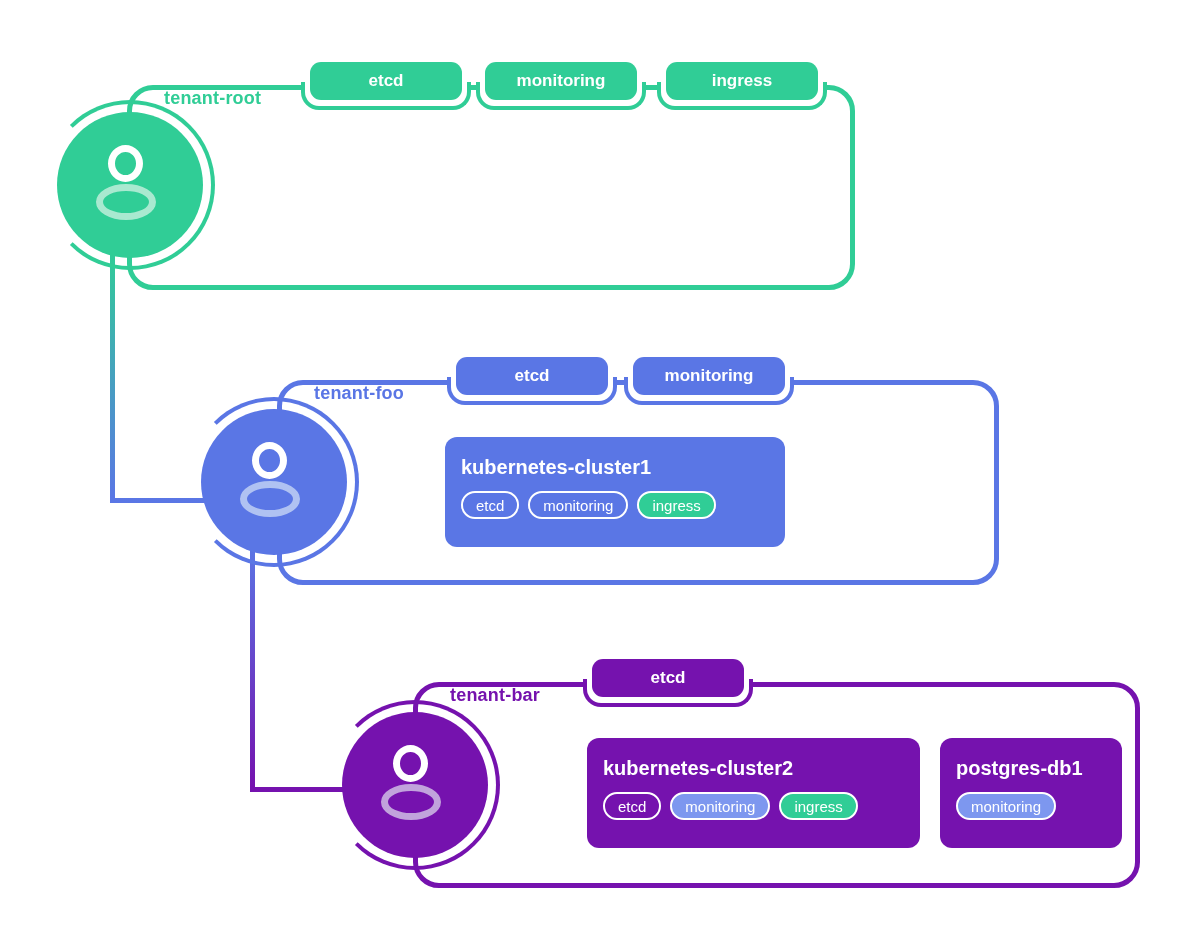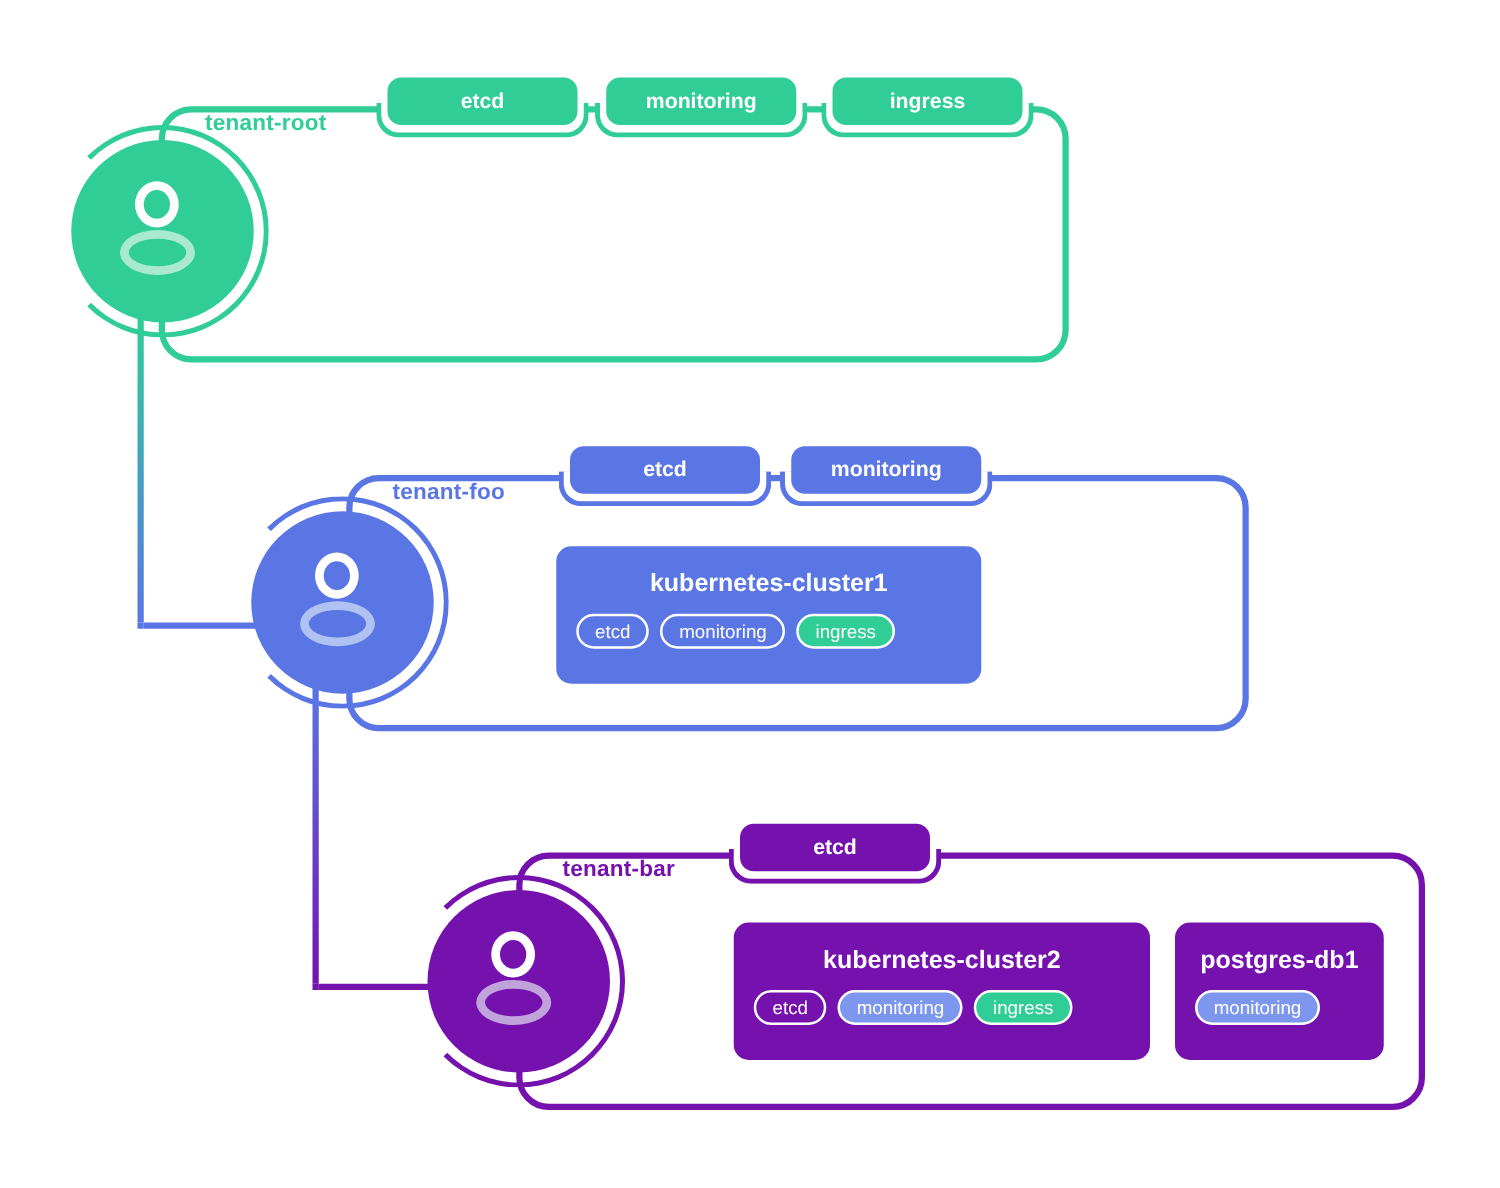--- a/index.html
+++ b/index.html
@@ -38,21 +38,21 @@
   .person-head{position:absolute;left:51px;top:33px;width:21px;height:23px;
     border:7px solid #fff;border-radius:50%;}
   .person-body{position:absolute;left:39px;top:72px;width:46px;height:22px;
     border:7px solid var(--tint);border-radius:50%;}
   
   .content{position:absolute;display:flex;gap:20px;}
   #t-foo .content{left:163px;top:52px;}
   #t-bar .content{left:169px;top:51px;}
   .card{box-sizing:border-box;height:110px;border-radius:12px;background:var(--c);
     color:#fff;padding:19px 16px 0 16px;}
-  .card-title{font-size:20px;font-weight:bold;white-space:nowrap;margin:0 0 12px 0;text-align:center;}
+  .card-title{font-size:20px;font-weight:bold;white-space:nowrap;margin:0 0 12px 0;}
   .mini-row{display:flex;gap:9px;}
   .mini{box-sizing:border-box;height:28px;line-height:23px;padding:1px 13px;
     border:2px solid #fff;border-radius:14px;font-size:15px;color:#fff;white-space:nowrap;}
   .mini.outline{background:transparent;}
   .mini.blue{background:var(--lightblue);}
   .mini.green{background:var(--green);}
 </style>
 </head>
 <body>
 
@@ -124,21 +124,21 @@
 
     <div class="content">
       <div class="card" style="width:333px">
         <div class="card-title">kubernetes-cluster2</div>
         <div class="mini-row">
           <div class="mini outline">etcd</div>
           <div class="mini blue">monitoring</div>
           <div class="mini green">ingress</div>
         </div>
       </div>
-      <div class="card" style="width:167px">
+      <div class="card" style="width:182px">
         <div class="card-title">postgres-db1</div>
         <div class="mini-row">
           <div class="mini blue">monitoring</div>
         </div>
       </div>
     </div>
   </div>
 
 </div>
 

